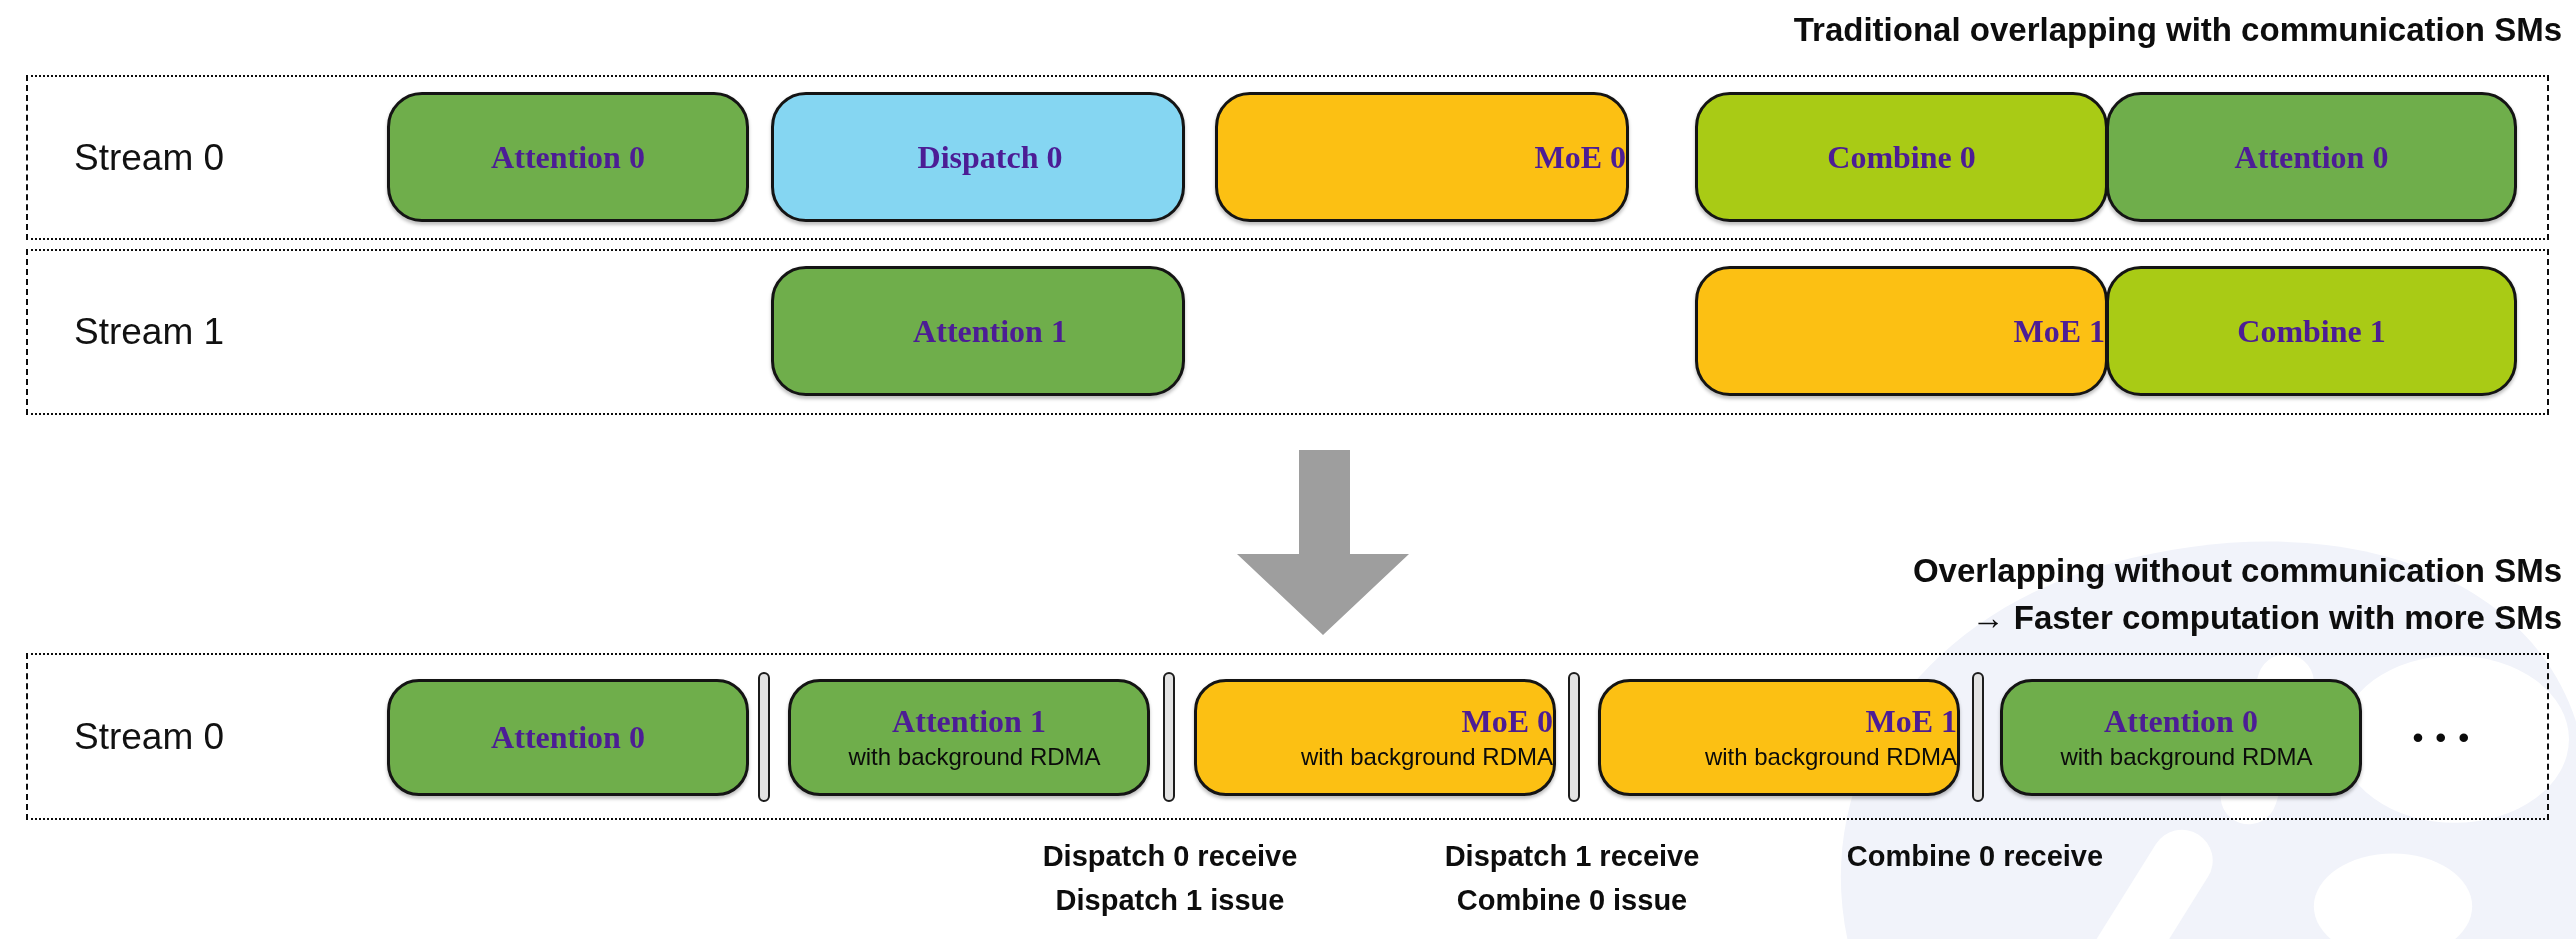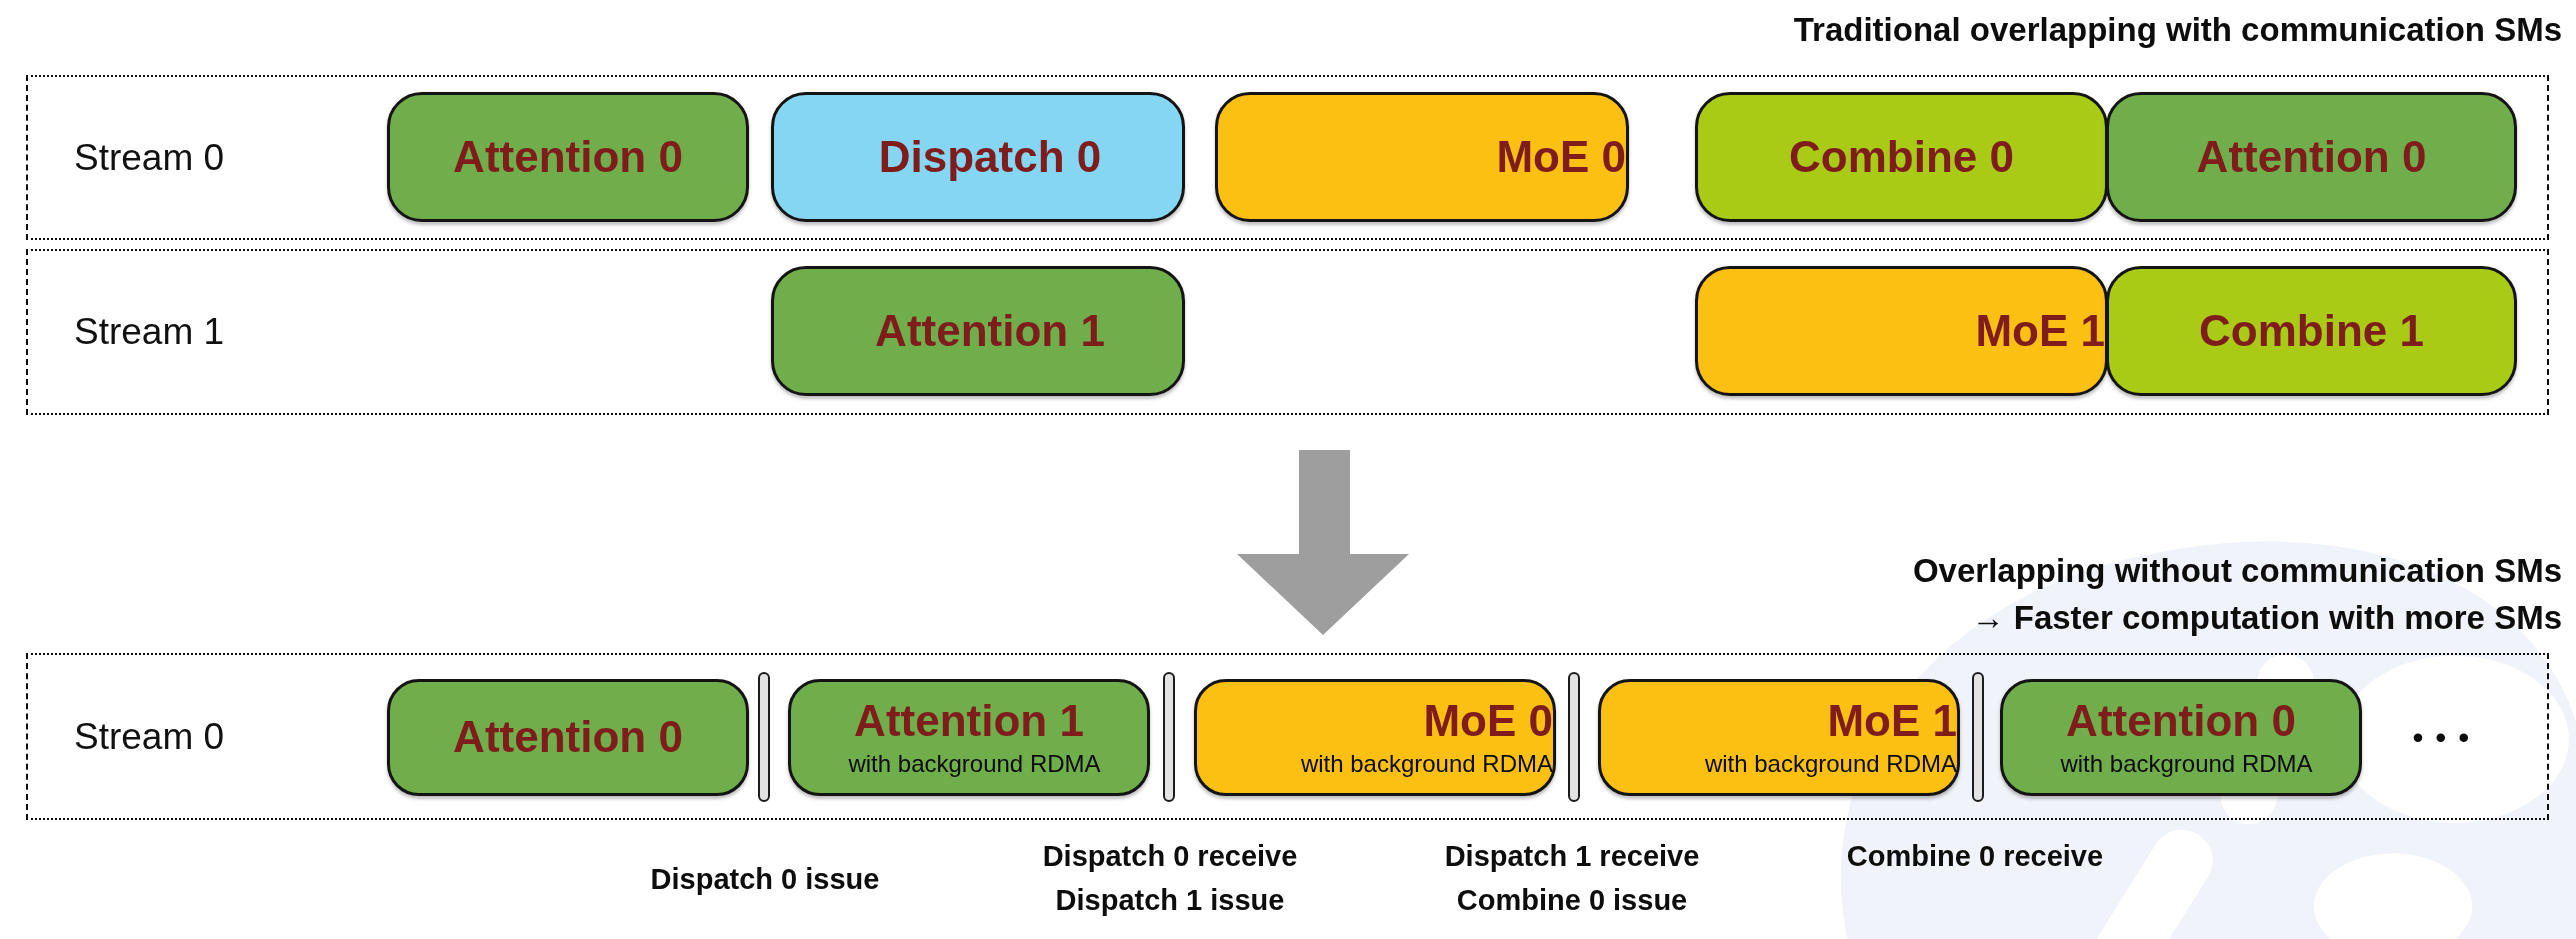--- a/index.html
+++ b/index.html
@@ -36,21 +36,21 @@
 
   .block{
     position:absolute;top:15px;height:130px;
     box-sizing:border-box;
     border:3.5px solid #141414;border-radius:35px;
     display:flex;flex-direction:column;align-items:center;justify-content:center;
     text-align:center;
     box-shadow:0 2.6px 3.5px rgba(0,0,0,0.25);
   }
   .row-3 .block{top:24px;height:117px;border-radius:32px;}
-  .block-label{font-size:44px;font-weight:600;color:#7f1d1d;line-height:1.15;}
+  .block-label{font-size:32px;font-weight:600;color:#4c1d95;line-height:1.15;font-family:Liberation Serif, serif;}
   .block-sub{font-size:24px;font-weight:400;color:#0b0b0b;line-height:1.2;margin-top:3.5px;margin-left:11px;}
 
   .attention{background:var(--color-attention,#6fae4b);}
   .dispatch{background:var(--color-dispatch,#85d6f2);}
   .moe{background:var(--color-moe,#fcc013);align-items:flex-end;}
   .combine{background:var(--color-combine,#a9cb15);}
 
   .slot0{left:359px;width:362px;}
   .slot1{left:743px;width:414px;padding-left:24px;}
   .slot2{left:1187px;width:414px;}
@@ -174,23 +174,20 @@
     <div class="sep sep3"></div>
 
     <div class="block attention r3b4">
       <span class="block-label">Attention 0</span>
       <span class="block-sub">with background RDMA</span>
     </div>
 
     <div class="ellipsis">•••</div>
   </div>
 
-  <div class="timeline-label tl0">
-    <div>Dispatch 0 issue</div>
-  </div>
   <div class="timeline-label tl1">
     <div>Dispatch 0 receive</div>
     <div>Dispatch 1 issue</div>
   </div>
   <div class="timeline-label tl2">
     <div>Dispatch 1 receive</div>
     <div>Combine 0 issue</div>
   </div>
   <div class="timeline-label tl3">
     <div>Combine 0 receive</div>

